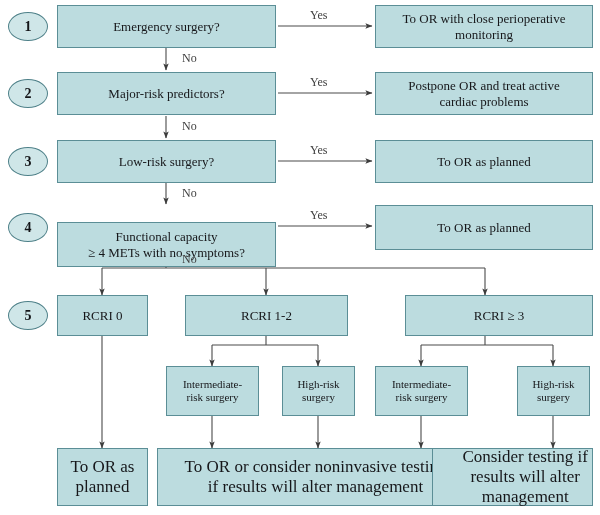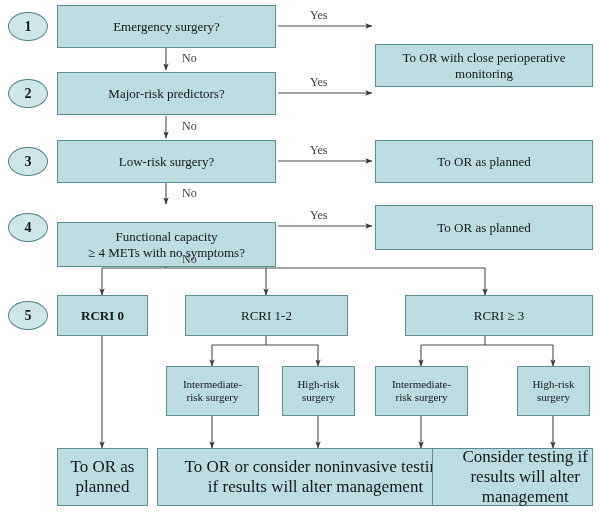--- a/index.html
+++ b/index.html
@@ -141,32 +141,36 @@
     <span class="node-inner">Major-risk predictors?</span>
   </div>
   <div class="node s13" style="left:57px; top:140px; width:219px; height:43px;">
     <span class="node-inner">Low-risk surgery?</span>
   </div>
   <div class="node s13" style="left:57px; top:222px; width:219px; height:45px;">
     <span class="node-inner">Functional capacity
 ≥ 4 METs with no symptoms?</span>
   </div>
 
-  <div class="node s13" style="left:375px; top:5px; width:218px; height:43px;margin-top:39px;">
+  <div class="node s13" style="left:375px; top:5px; width:218px; height:43px;">
     <span class="node-inner">To OR with close perioperative
 monitoring</span>
   </div>
+  <div class="node s13" style="left:375px; top:72px; width:218px; height:43px;">
+    <span class="node-inner">Postpone OR and treat active
+cardiac problems</span>
+  </div>
   <div class="node s13" style="left:375px; top:140px; width:218px; height:43px;">
     <span class="node-inner">To OR as planned</span>
   </div>
   <div class="node s13" style="left:375px; top:205px; width:218px; height:45px;">
     <span class="node-inner">To OR as planned</span>
   </div>
 
-  <div class="node s13" style="left:57px; top:295px; width:91px; height:41px;font-weight:bold;">
+  <div class="node s13" style="left:57px; top:295px; width:91px; height:41px;">
     <span class="node-inner">RCRI 0</span>
   </div>
   <div class="node s13" style="left:185px; top:295px; width:163px; height:41px;">
     <span class="node-inner">RCRI 1-2</span>
   </div>
   <div class="node s13" style="left:405px; top:295px; width:188px; height:41px;">
     <span class="node-inner">RCRI ≥ 3</span>
   </div>
 
   <div class="node s11" style="left:166px; top:366px; width:93px; height:50px;">

